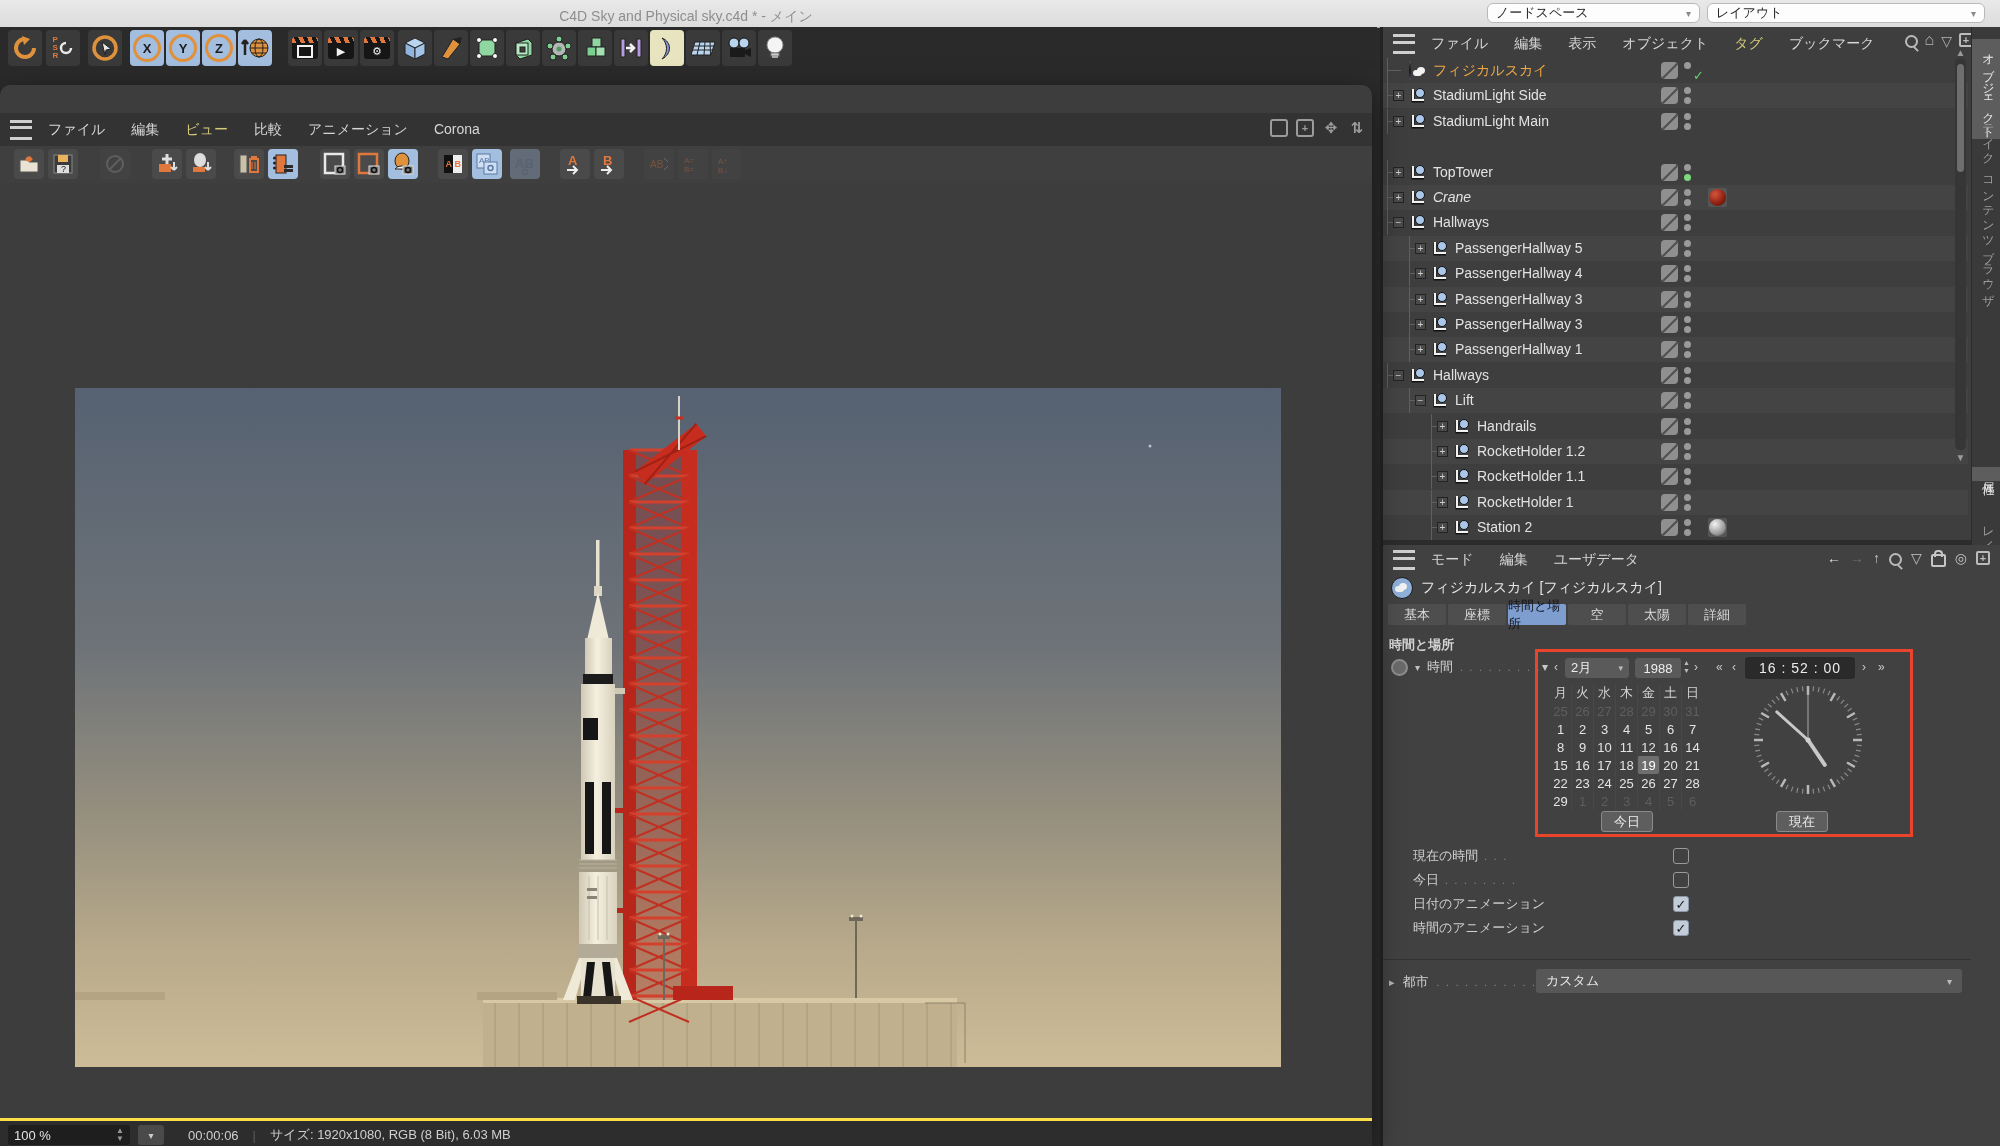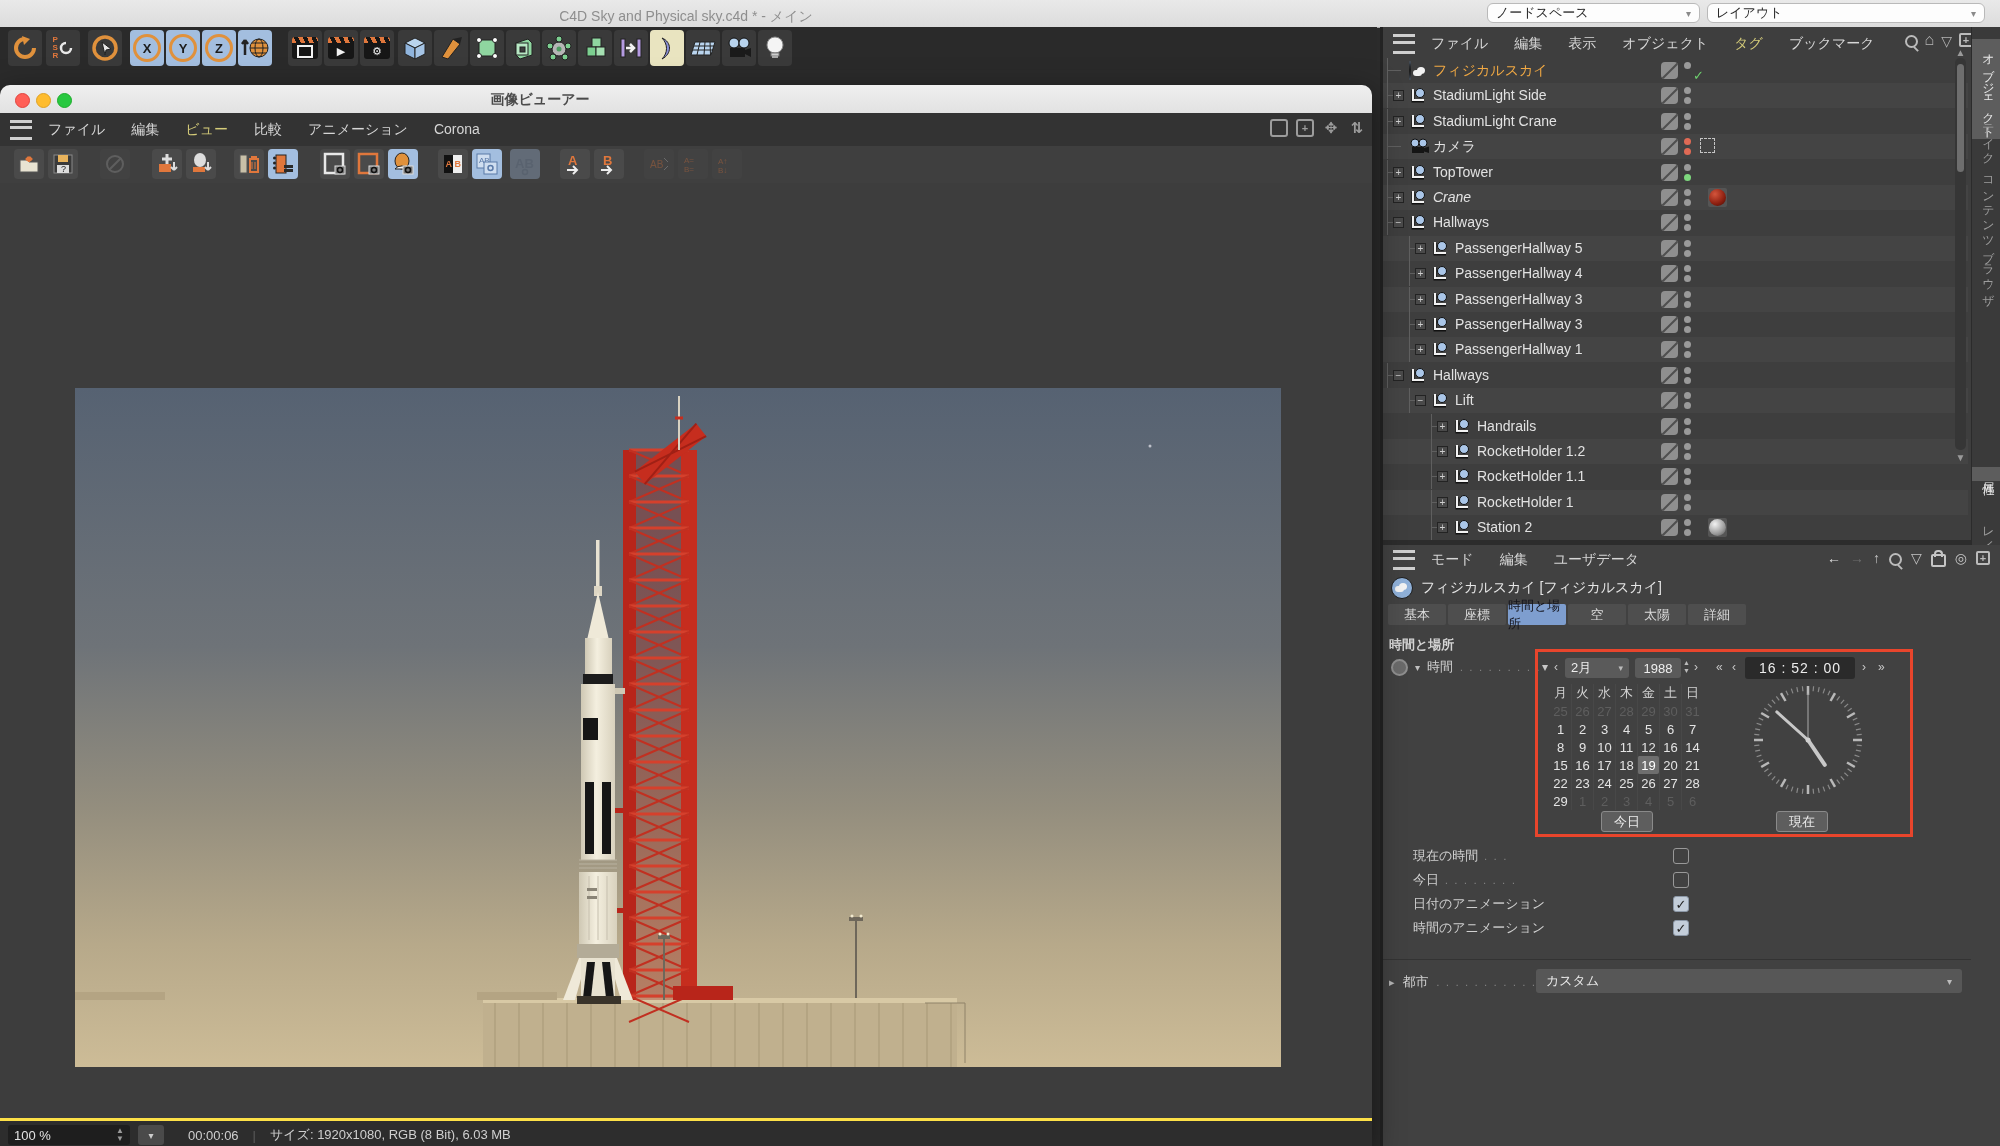--- a/index.html
+++ b/index.html
@@ -343,39 +343,24 @@
         </div>
         <div class="tree-row" style="top: 50.8px;">
           <div class="treeline" style="left: 4px; top: 12px; width: 14px; height: 1px;"></div>
           <div class="treeline" style="left: 4px; top: 0px; width: 1px; height: 25px;"></div>
           <div class="expander" style="left: 10px;">+</div>
           <div class="abs" style="left: 26px; top: 4px;"><svg width="17" height="17">
               <path d="M4 3 V14 H15" stroke="#111" stroke-width="3" fill="none"></path>
               <path d="M4 2 V13 H15" stroke="#f2f2f2" stroke-width="2" fill="none"></path>
               <circle cx="11" cy="6" r="4.5" fill="#aac6e8" stroke="#111"></circle>
             </svg></div>
-          <div class="tree-label" style="left: 50px;">StadiumLight Crane</div>
-          <div class="slashbox"></div>
-          <div class="dot " style="top: 4px;"></div>
-          <div class="dot " style="top: 14px;"></div>
-        </div>
-        <div class="tree-row alt" style="top: 76.2px;">
-          <div class="treeline" style="left: 4px; top: 12px; width: 14px; height: 1px;"></div>
-          <div class="treeline" style="left: 4px; top: 0px; width: 1px; height: 25px;"></div>
-          <div class="abs" style="left: 26px; top: 4px;"><svg width="20" height="16">
-              <circle cx="6" cy="5" r="4" fill="#aac6e8" stroke="#111"></circle>
-              <circle cx="14" cy="5" r="4" fill="#aac6e8" stroke="#111"></circle>
-              <rect x="3" y="9" width="12" height="6" fill="#151515"></rect>
-              <polygon points="15,10 20,8.5 20,15 15,13.5" fill="#151515"></polygon>
-            </svg></div>
-          <div class="tree-label" style="left: 50px;">カメラ</div>
-          <div class="slashbox"></div>
-          <div class="dot red" style="top: 4px;"></div>
-          <div class="dot red" style="top: 14px;"></div>
-          <div class="cam-marker"></div>
+          <div class="tree-label" style="left: 50px;">StadiumLight Main</div>
+          <div class="slashbox"></div>
+          <div class="dot " style="top: 4px;"></div>
+          <div class="dot " style="top: 14px;"></div>
         </div>
         <div class="tree-row" style="top: 101.6px;">
           <div class="treeline" style="left: 4px; top: 12px; width: 14px; height: 1px;"></div>
           <div class="treeline" style="left: 4px; top: 0px; width: 1px; height: 25px;"></div>
           <div class="expander" style="left: 10px;">+</div>
           <div class="abs" style="left: 26px; top: 4px;"><svg width="17" height="17">
               <path d="M4 3 V14 H15" stroke="#111" stroke-width="3" fill="none"></path>
               <path d="M4 2 V13 H15" stroke="#f2f2f2" stroke-width="2" fill="none"></path>
               <circle cx="11" cy="6" r="4.5" fill="#aac6e8" stroke="#111"></circle>
             </svg></div>
@@ -835,26 +820,20 @@
         <span class="dots-leader" style="margin-left:8px;">. . . . . . . . . . . .</span>
         <div class="citydd">
           <span>カスタム</span>
           <span style="margin-left:auto;color:#bbb;font-size:10px;">▾</span>
         </div>
       </div>
     </div>
   </div>
 
   <div class="abs pv-window">
-    <div class="abs pv-titlebar">
-      <span class="abs tl" style="left:15px;background:#ff5f57;border:1px solid #e0443e;"></span>
-      <span class="abs tl" style="left:36px;background:#febc2e;border:1px solid #dea123;"></span>
-      <span class="abs tl" style="left:57px;background:#28c840;border:1px solid #1dad2b;"></span>
-      <span class="abs pv-title">画像ビューアー</span>
-    </div>
     <div class="abs pv-menubar">
       <span class="hamb"></span>
       <span id="pv-menu" style="display:flex;">
           <span class="menu-item">ファイル</span>
           <span class="menu-item">編集</span>
           <span class="menu-item active">ビュー</span>
           <span class="menu-item">比較</span>
           <span class="menu-item">アニメーション</span>
           <span class="menu-item">Corona</span>
         </span>

